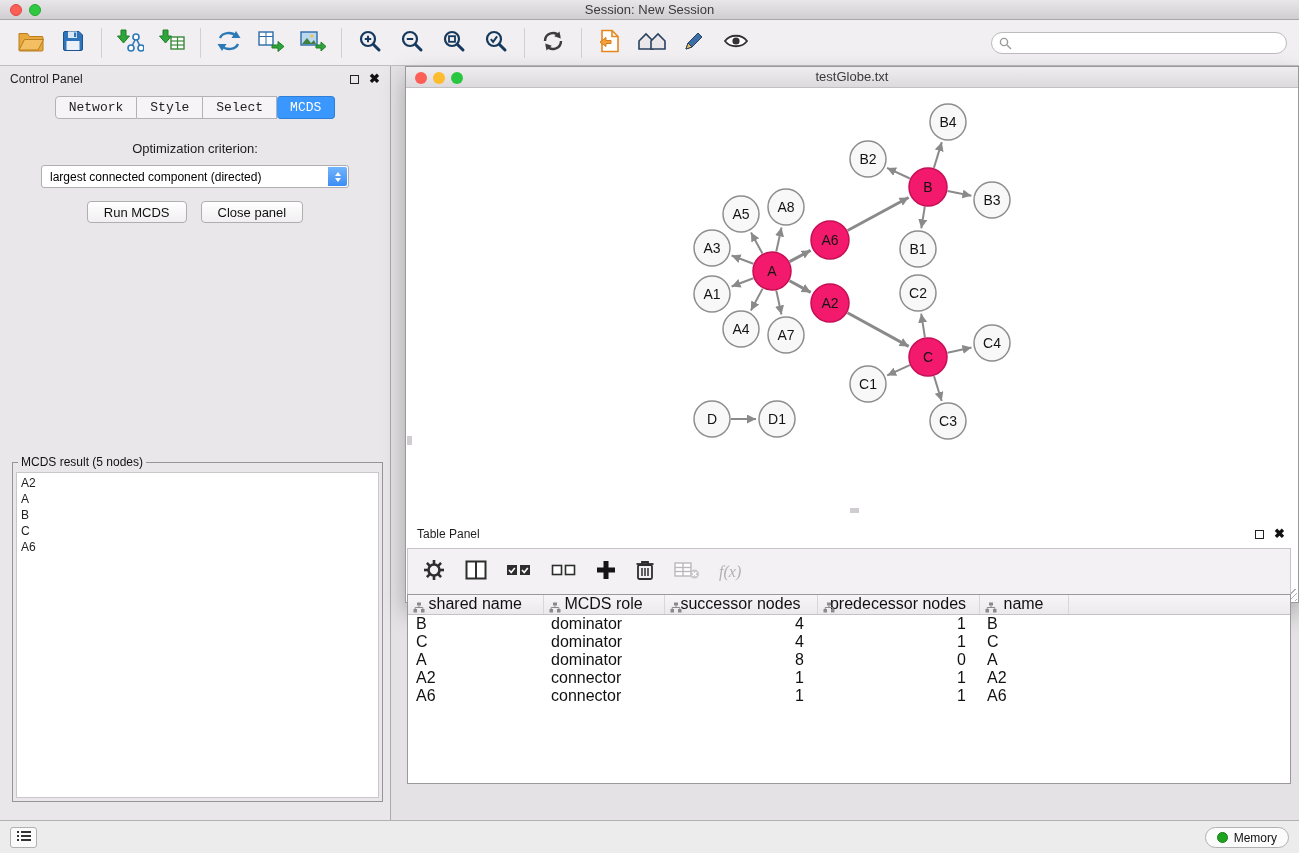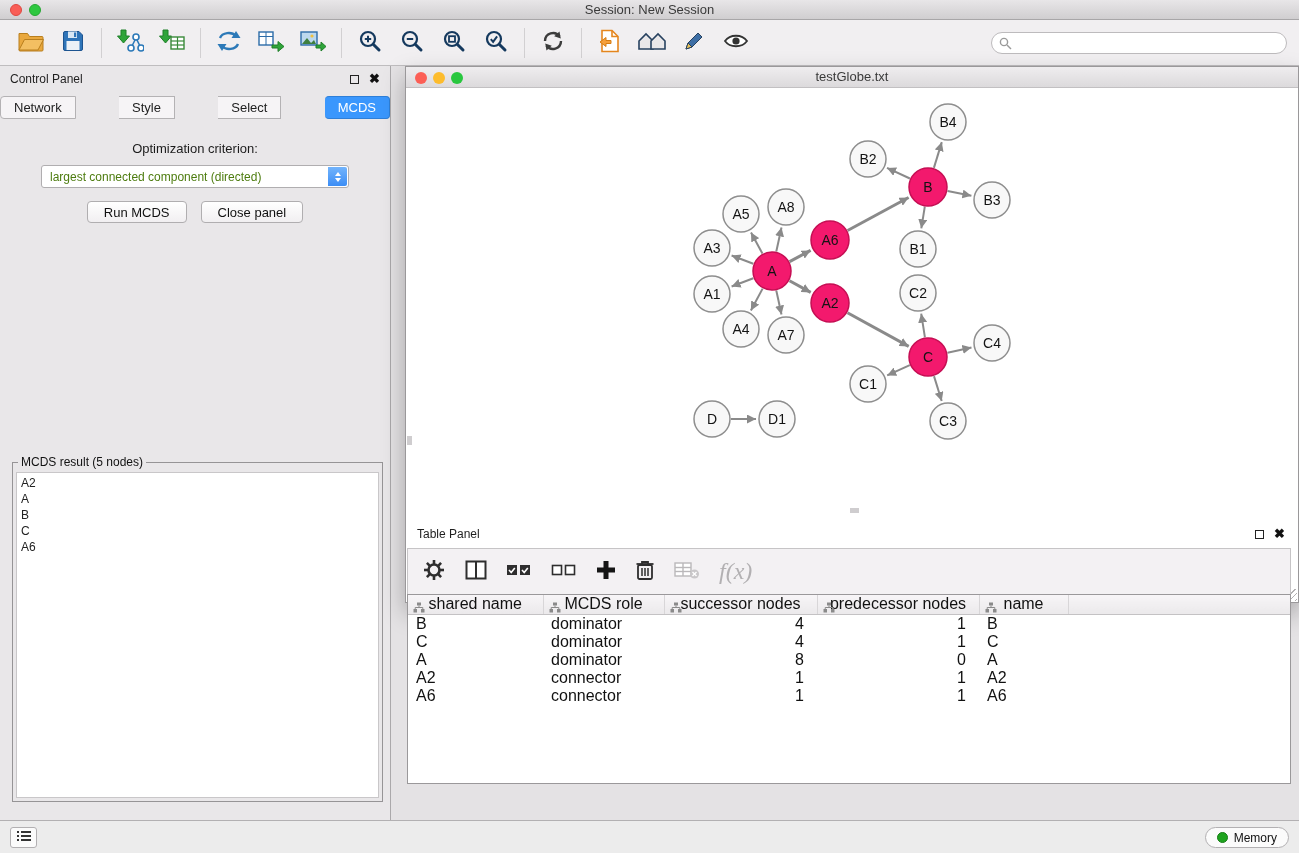--- a/index.html
+++ b/index.html
@@ -21,27 +21,27 @@
   .search-wrap{margin-left:auto;margin-right:2px;position:relative;}
   .search-wrap input{width:296px;height:22px;border:1px solid #bdbbbd;border-radius:12px;background:#fff;padding:0 8px 0 24px;font-size:12px;outline:none;}
   .search-mag{position:absolute;left:8px;top:5px;}
 
   
   .control-panel{position:absolute;top:66px;left:0;width:391px;bottom:33px;background:#e9e7e9;border-right:1px solid #aaa8aa;}
   .panel-header{height:26px;display:flex;align-items:center;padding:0 10px;font-size:12px;color:#1f1f1f;}
   .ph-icons{margin-left:auto;display:flex;gap:10px;align-items:center;}
   .float-box{width:9px;height:9px;border:1.5px solid #222;display:inline-block;}
   .close-x{font-size:13px;font-weight:bold;color:#111;line-height:10px;}
-  .cp-tabs{display:flex;justify-content:space-between;margin-top:4px;}
+  .cp-tabs{display:flex;justify-content:center;margin-top:4px;font-family:Liberation Mono, monospace;}
   .cp-tab{font-size:13px;color:#222;padding:3px 13px;background:#f6f4f6;border:1px solid #b4b2b4;border-left:none;}
   .cp-tab:first-child{border-left:1px solid #b4b2b4;border-radius:4px 0 0 4px;}
   .cp-tab:last-child{border-radius:0 4px 4px 0;}
   .cp-tab.active{background:#3a97fd;color:#fff;border-color:#2e7fd8;border-radius:4px;}
   .opt-label{margin-top:22px;text-align:center;font-size:13px;color:#1c1c1c;}
-  .dropdown{margin:9px auto 0 auto;width:308px;height:23px;background:#fff;border:1px solid #b0aeb0;border-radius:3px;position:relative;display:flex;align-items:center;padding-left:8px;font-size:12px;color:#4d7c0f;}
+  .dropdown{margin:9px auto 0 auto;width:308px;height:23px;background:#fff;border:1px solid #b0aeb0;border-radius:3px;position:relative;display:flex;align-items:center;padding-left:8px;font-size:12px;color:#000000;}
   .dd-stepper{position:absolute;right:1px;top:1px;bottom:1px;width:19px;background:linear-gradient(#72b4fc,#3c8df5);border-radius:0 2px 2px 0;display:flex;flex-direction:column;align-items:center;justify-content:center;gap:2px;}
   .tri-up{width:0;height:0;border-left:3.5px solid transparent;border-right:3.5px solid transparent;border-bottom:4.5px solid #fff;}
   .tri-down{width:0;height:0;border-left:3.5px solid transparent;border-right:3.5px solid transparent;border-top:4.5px solid #fff;}
   .btn-row{display:flex;justify-content:center;gap:14px;margin-top:13px;}
   .std-btn{height:22px;padding:0 16px;font-size:13px;font-family:"Liberation Sans",sans-serif;background:linear-gradient(#ffffff,#f1eff1);border:1px solid #b0aeb0;border-radius:4px;color:#111;}
   .mcds-fieldset{position:absolute;left:12px;right:7px;top:389px;bottom:18px;border:1px solid #969496;padding:3px;}
   .mcds-fieldset legend{font-size:12px;padding:0 3px;margin-left:2px;color:#111;}
   .result-box{width:100%;height:100%;background:#fff;border:1px solid #c9c7c9;overflow:auto;font-size:12px;line-height:16px;padding:2px 4px;}
 
   
@@ -55,21 +55,21 @@
   .nl.green{background:#29c73f;}
   .net-canvas{position:relative;width:100%;height:426px;background:#fff;overflow:hidden;}
   .resize-grip{position:absolute;right:1px;bottom:1px;width:12px;height:12px;background:repeating-linear-gradient(135deg,transparent 0 3px,#b2b0b2 3px 4px);}
   .scroll-dot-left{position:absolute;left:1px;top:348px;width:5px;height:9px;background:#cfcdcf;}
   .scroll-dot-bottom{position:absolute;left:444px;bottom:1px;width:9px;height:5px;background:#cfcdcf;}
 
   
   .table-panel{position:absolute;left:403px;top:522px;right:0;height:298px;}
   .table-panel .panel-header{padding:0 14px;height:24px;gap:44px;}
   .table-toolbar{position:absolute;top:26px;left:4px;right:8px;height:46px;display:flex;align-items:center;gap:19px;padding:0 14px;background:#f3f1f3;border:1px solid #c6c4c6;border-bottom:none;}
-  .fx{font-family:"Liberation Serif",serif;font-style:italic;font-size:24px;color:#b2b0b2;}
+  .fx{font-family:"Liberation Serif",serif;font-style:italic;font-size:16px;color:#b2b0b2;}
   .table-box{position:absolute;left:4px;right:8px;top:72px;bottom:36px;background:#fff;border:1px solid #9a989a;overflow:hidden;}
   table{border-collapse:collapse;width:100%;font-size:16px;table-layout:fixed;}
   thead th{position:relative;background:linear-gradient(#f7f5f7,#ebe9eb);border-bottom:1px solid #c4c2c4;border-right:1px solid #d8d6d8;font-weight:normal;height:19px;text-align:center;color:#111;}
   thead th.filler{border-right:none;}
   .th-icon{position:absolute;left:5px;top:4px;}
   tbody td{height:16px;padding:0 8px;color:#111;white-space:nowrap;overflow:hidden;}
   tbody td.num{text-align:right;padding-right:13px;}
   .table-tabs{position:absolute;bottom:7px;left:0;right:0;display:flex;justify-content:center;}
   .tp-tab{font-size:12px;padding:3px 12px;background:#f7f5f7;border:1px solid #b4b2b4;border-left:none;color:#222;}
   .tp-tab:first-child{border-left:1px solid #b4b2b4;border-radius:3px 0 0 3px;}

